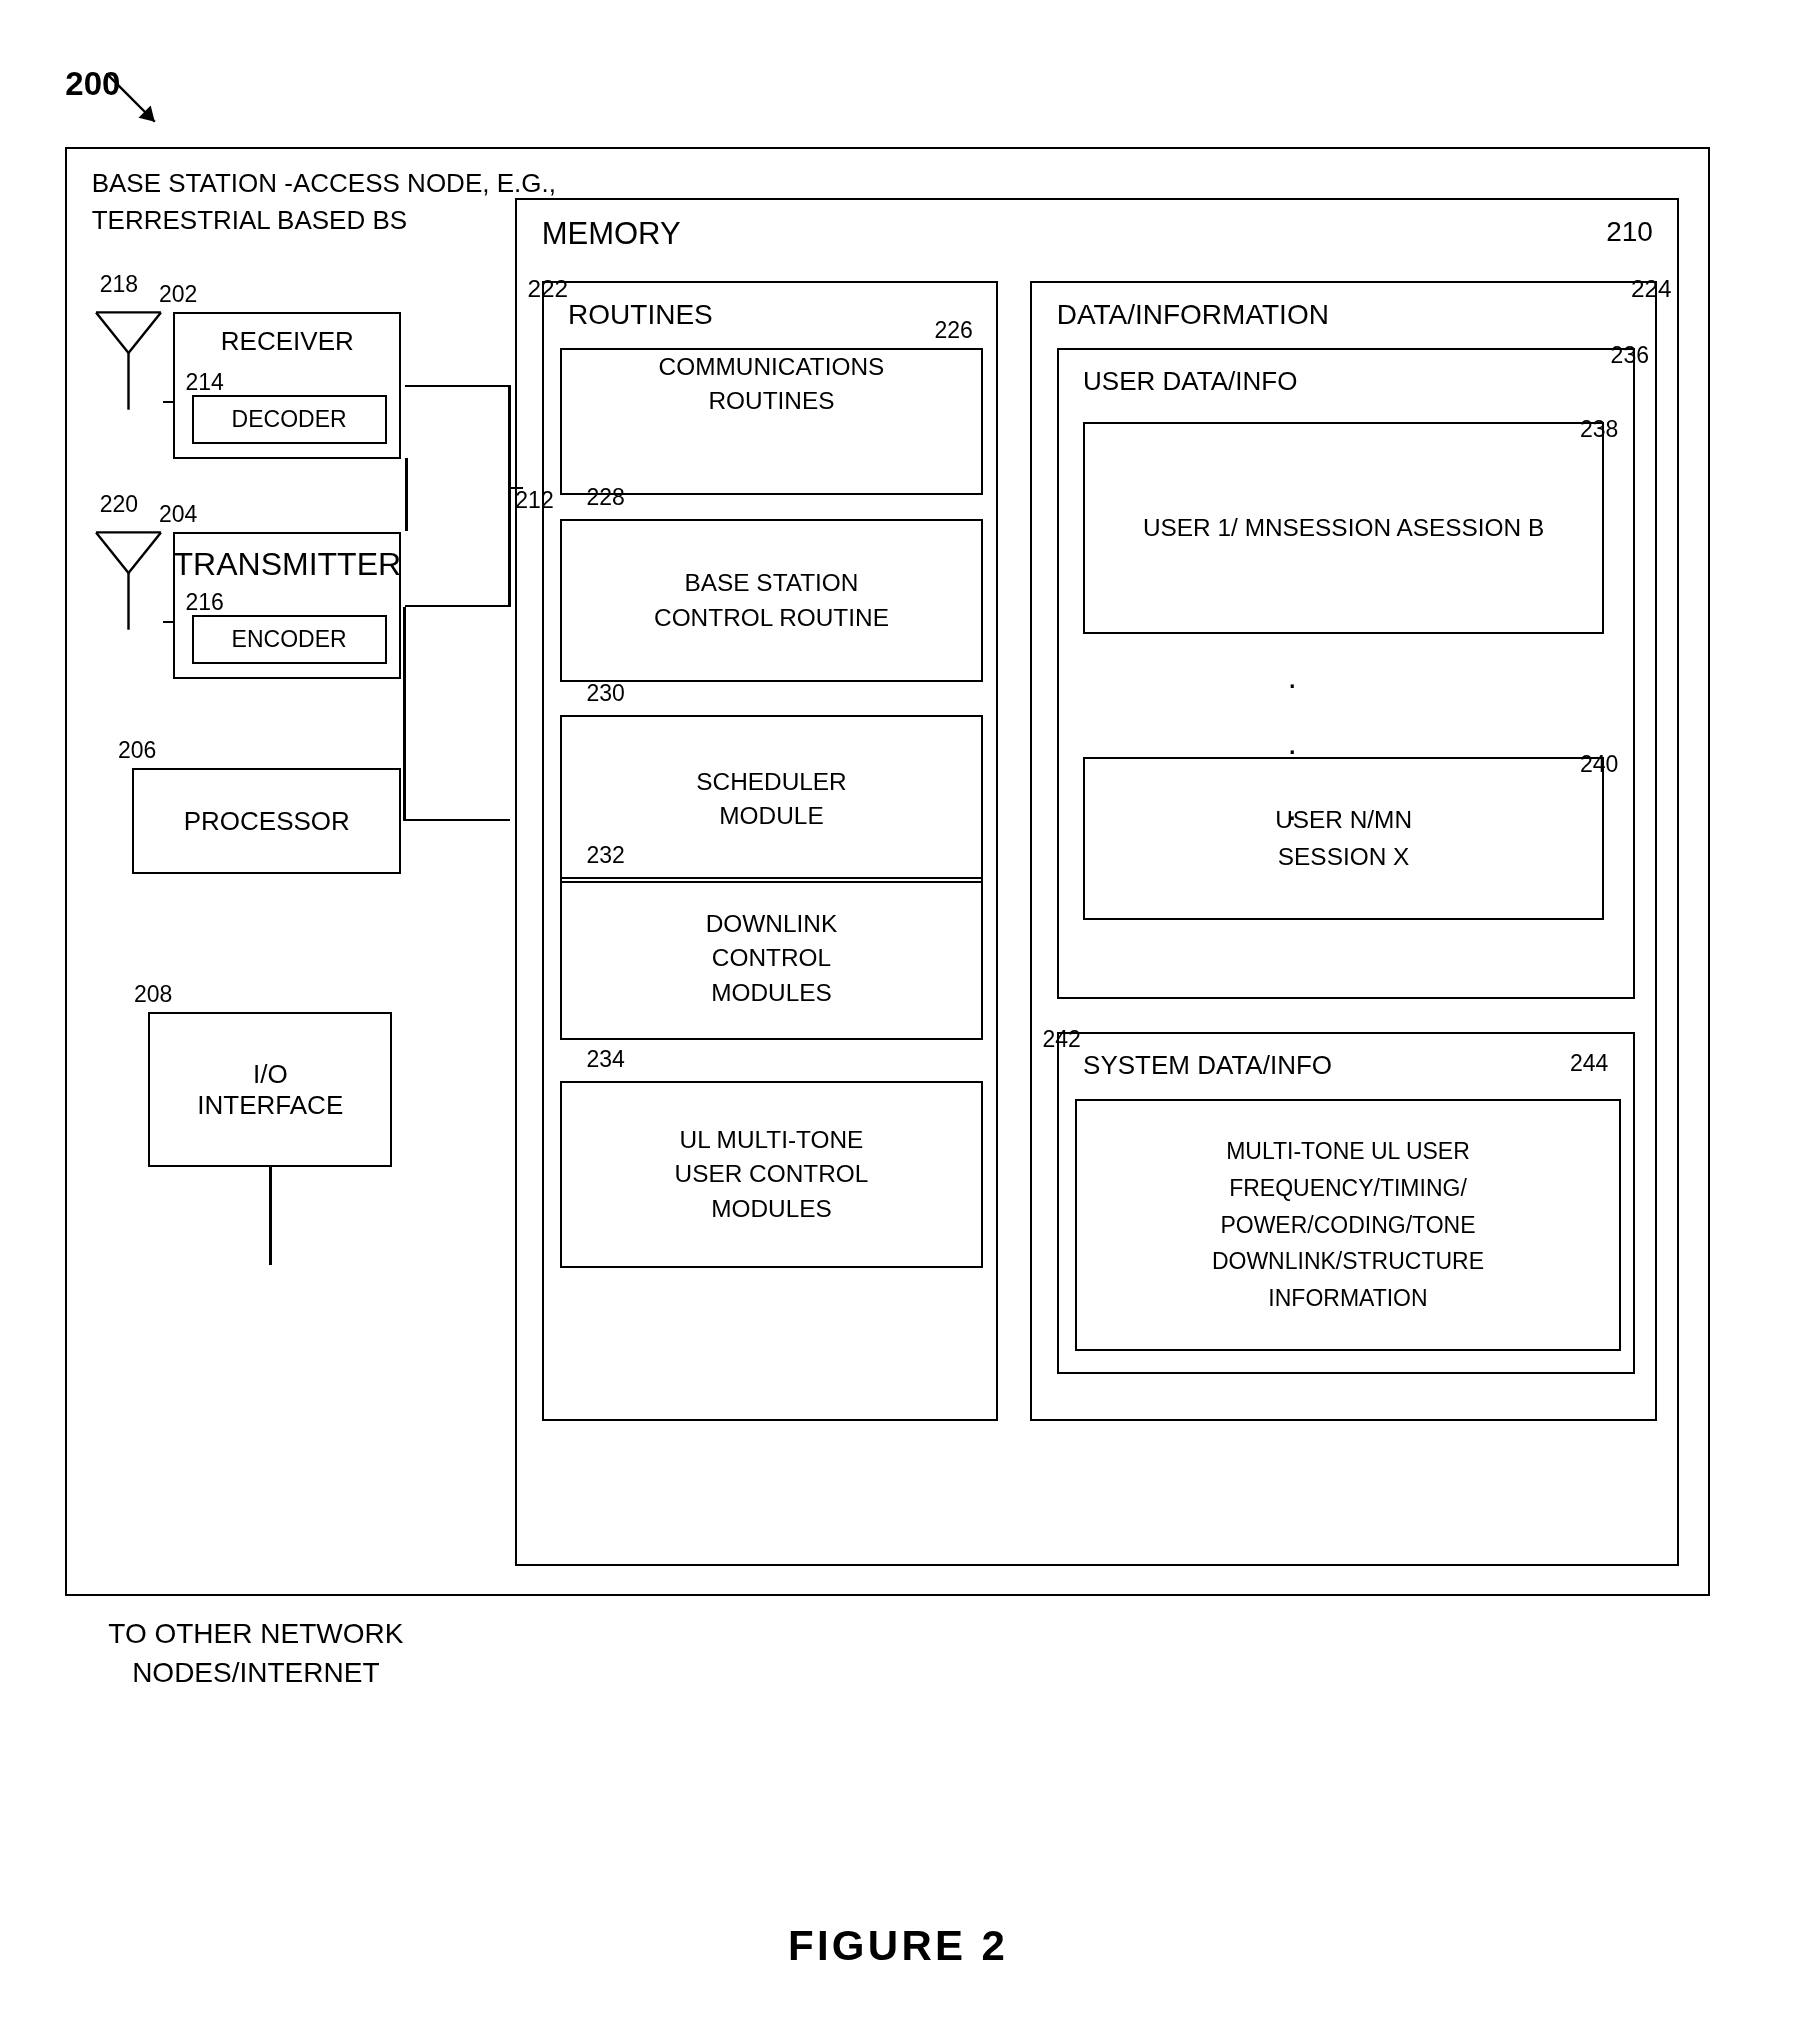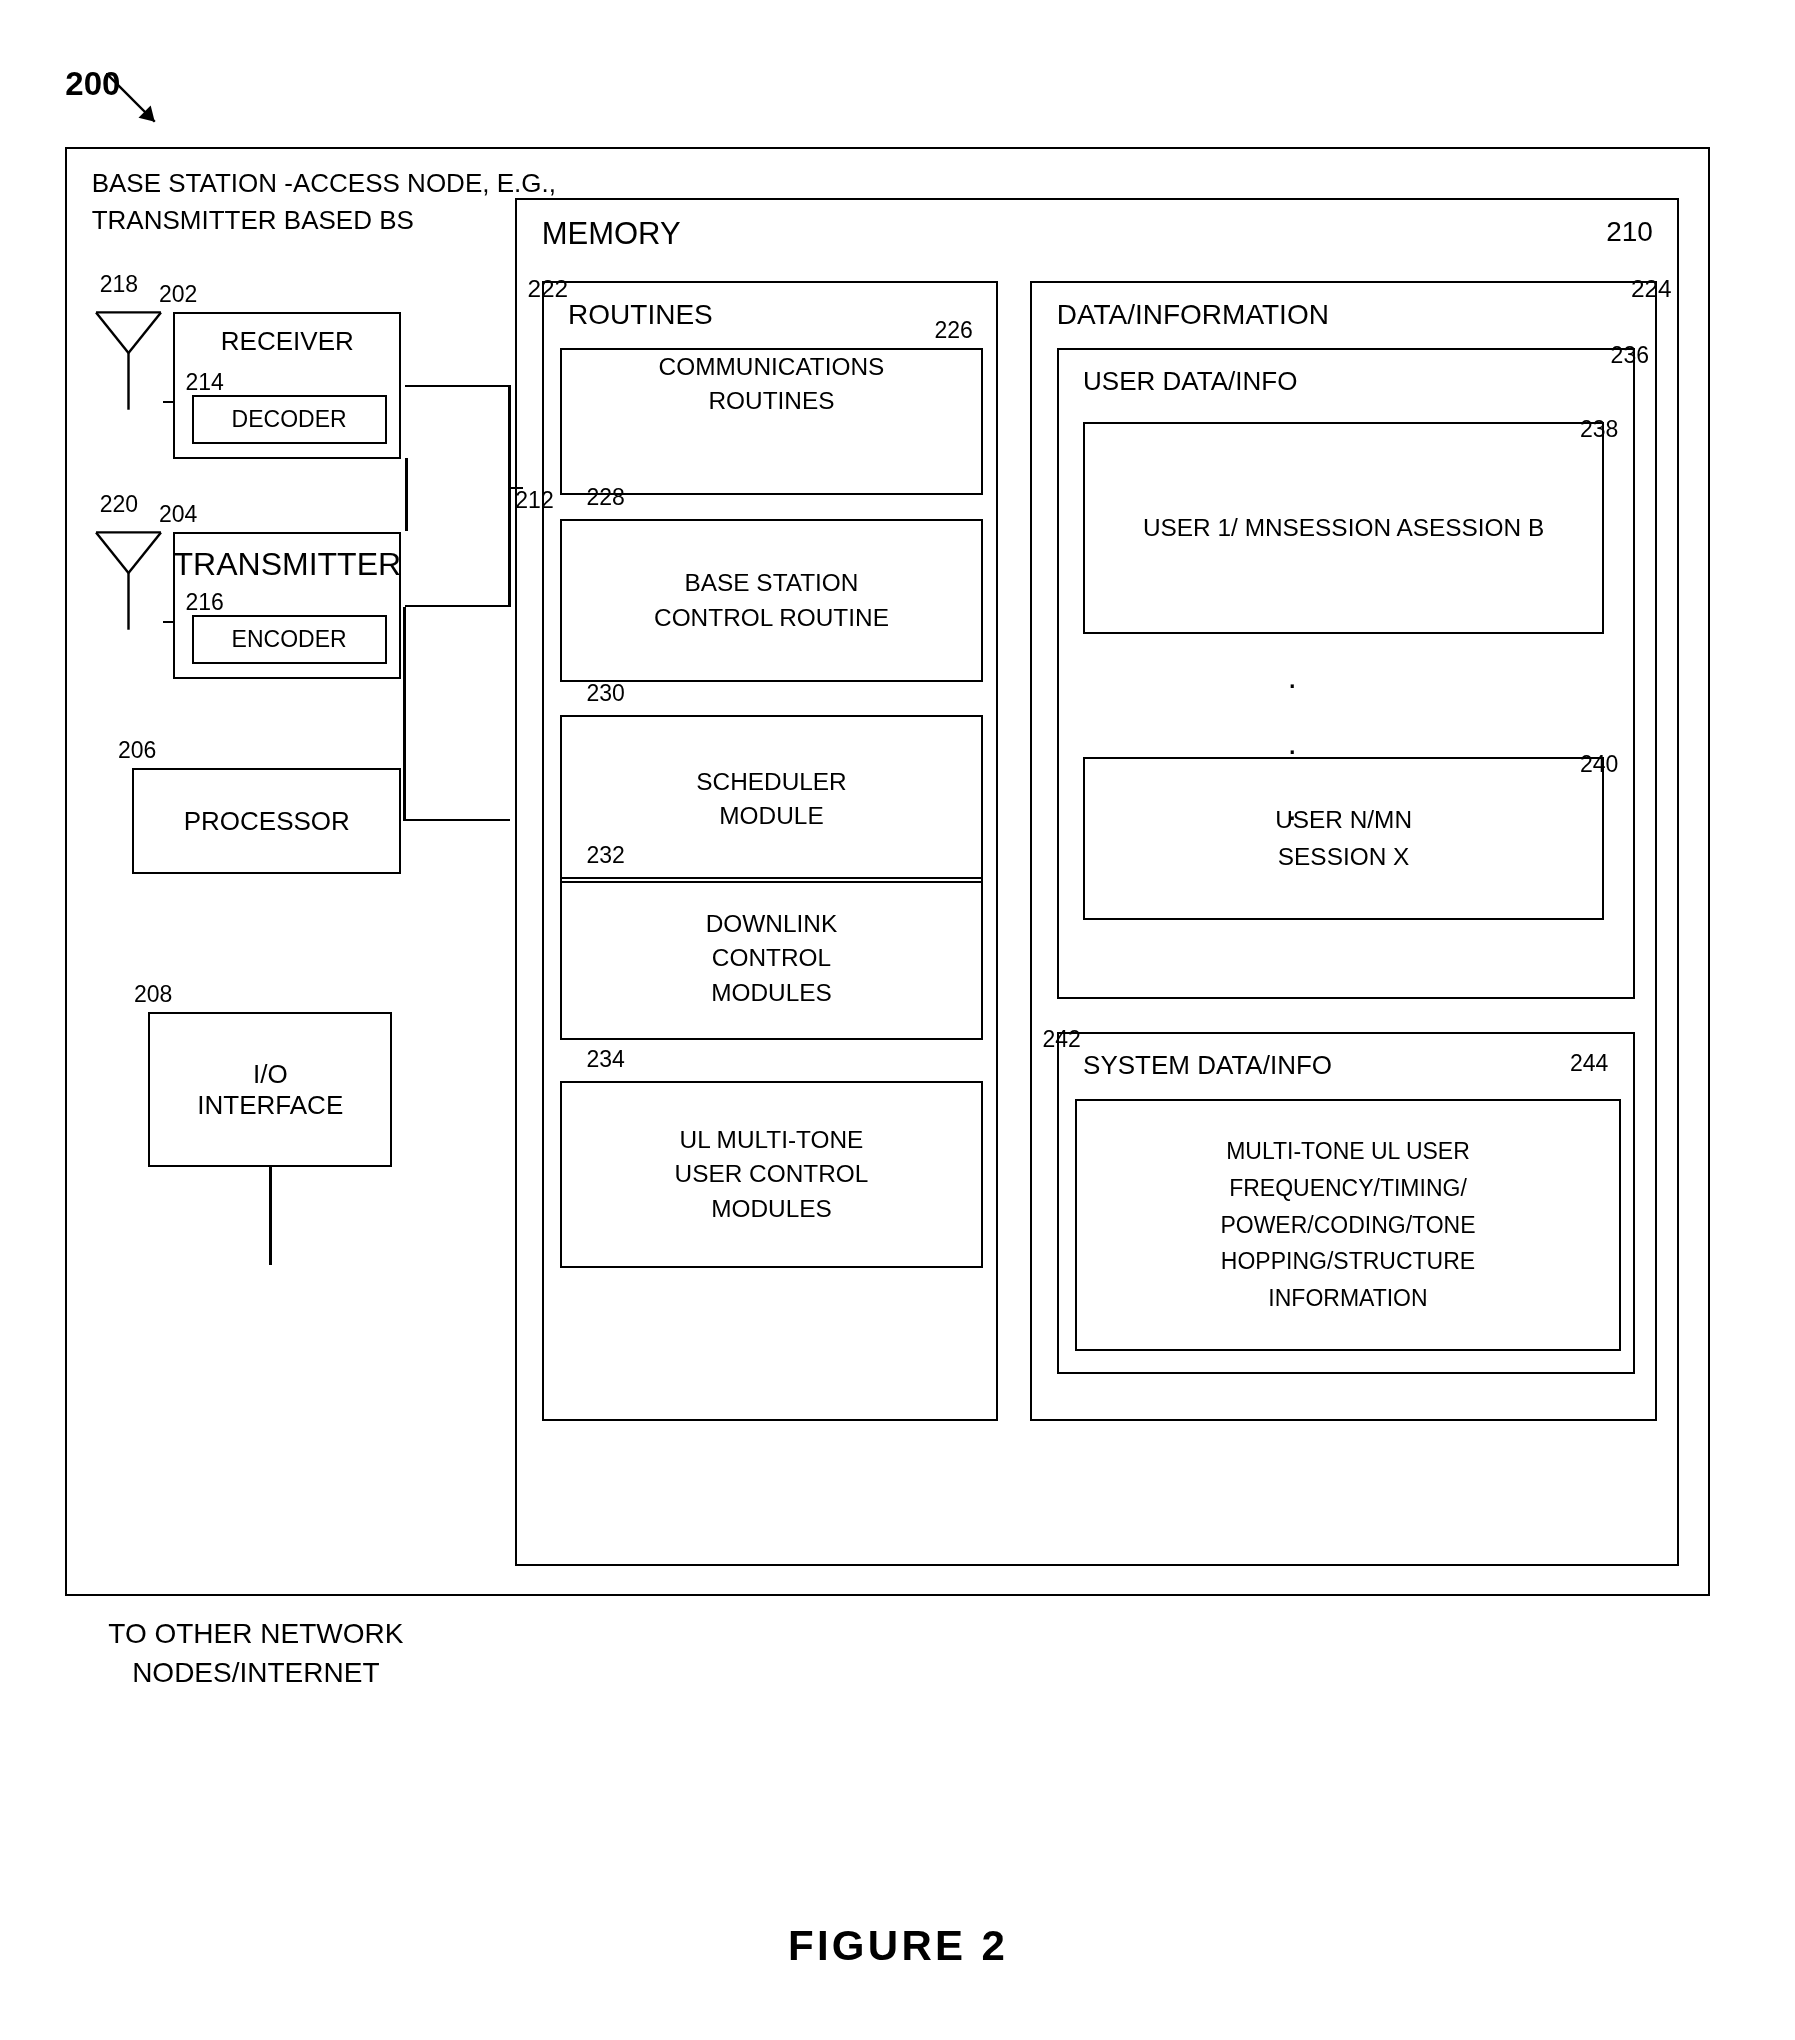--- a/index.html
+++ b/index.html
@@ -582,21 +582,21 @@
     
     <svg width="65" height="65" style="position:absolute; top:8.1px; left:41px;" viewBox="0 0 80 80">
       <line x1="0" y1="0" x2="60" y2="60" stroke="black" stroke-width="3"></line>
       <polygon points="60,60 40,55 55,40" fill="black"></polygon>
     </svg>
   </div>
 
   <div class="main-box">
     <div class="main-box-label">
       <div style="font-size:26px;">BASE STATION -ACCESS NODE, E.G.,</div>
-      <div style="font-size:26px;">TRANSMITTER BASED BS</div>
+      <div style="font-size:26px;">TERRESTRIAL BASED BS</div>
     </div>
 
     <div class="antenna antenna-218">
       <span class="ref-218">218</span>
       <svg width="73" height="106" viewBox="0 0 90 130">
         <line x1="45" y1="130" x2="45" y2="60" stroke="black" stroke-width="3"></line>
         <line x1="45" y1="60" x2="5" y2="10" stroke="black" stroke-width="3"></line>
         <line x1="45" y1="60" x2="85" y2="10" stroke="black" stroke-width="3"></line>
         <line x1="5" y1="10" x2="85" y2="10" stroke="black" stroke-width="3"></line>
       </svg>
@@ -737,21 +737,21 @@
 
         <div class="sys-data-box">
           <span class="ref-242">242</span>
           <div class="sys-data-label">SYSTEM DATA/INFO</div>
           <span class="ref-244">244</span>
 
           <div class="multitone-box">
             <div class="multitone-label">MULTI-TONE UL USER</div>
             <div class="multitone-label">FREQUENCY/TIMING/</div>
             <div class="multitone-label">POWER/CODING/TONE</div>
-            <div class="multitone-label">HOPPING/STRUCTURE</div>
+            <div class="multitone-label">DOWNLINK/STRUCTURE</div>
             <div class="multitone-label">INFORMATION</div>
           </div>
         </div>
       </div>
     </div>
   </div>
 
   <div class="figure-label">FIGURE  2</div>
 
 </div>

